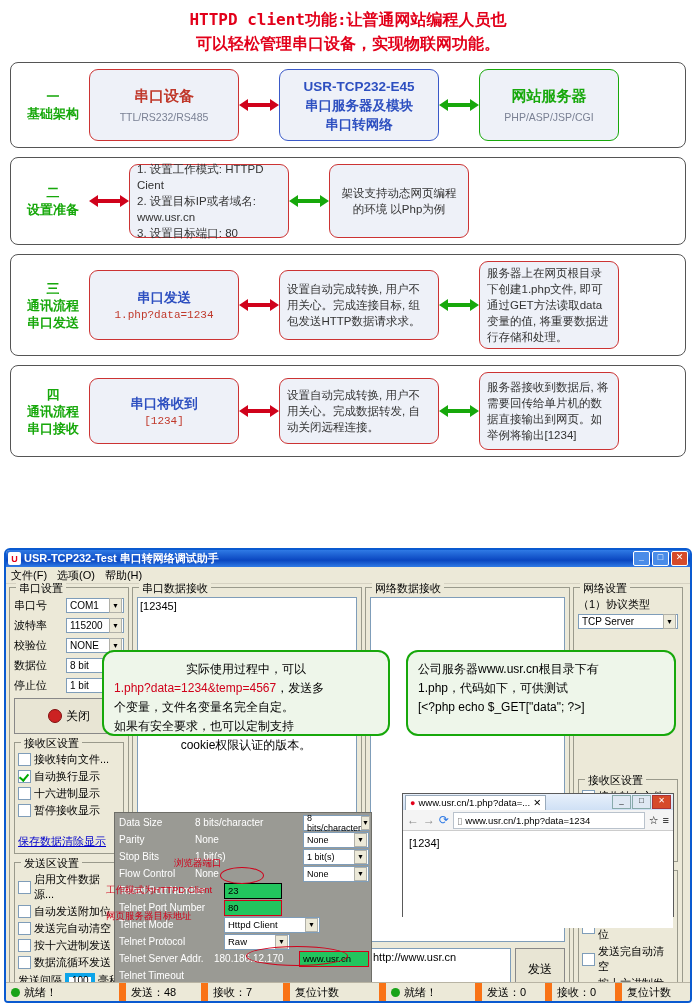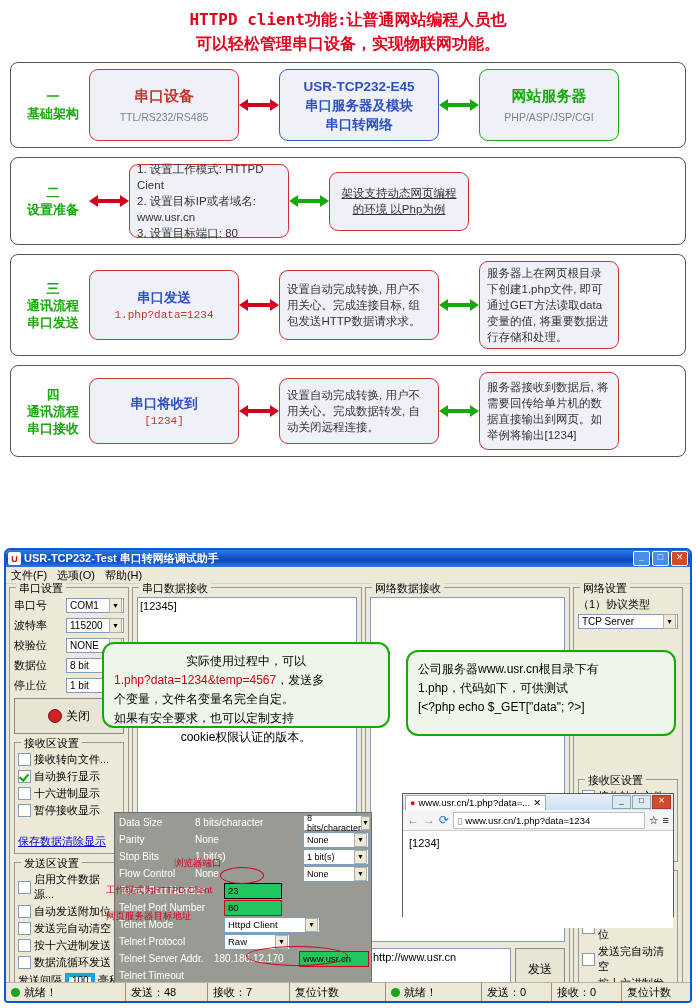--- a/index.html
+++ b/index.html
@@ -41,21 +41,21 @@
   .arrow{flex:0 0 40px;display:flex;align-items:center;justify-content:center;position:relative;height:100%;}
   .arrow svg{display:block;}
 
   
   .r1 .c1{width:150px;height:72px;}
   .r1 .c2{width:160px;height:72px;}
   .r1 .c3{width:140px;height:72px;}
 
   .r2 .c1{width:150px;height:74px;}
   .r2 .c2{width:160px;height:74px;}
-  .r2 .c3{width:140px;height:59px;text-decoration:underline;}
+  .r2 .c3{width:140px;height:74px;}
 
   .r3 .c1{width:150px;height:70px;}
   .r3 .c2{width:160px;height:70px;}
   .r3 .c3{width:140px;height:88px;}
 
   .r4 .c1{width:150px;height:66px;}
   .r4 .c2{width:160px;height:66px;}
   .r4 .c3{width:140px;height:78px;}
 
   
@@ -99,31 +99,31 @@
   .box{width:11px;height:11px;border:1px solid #7f9db9;background:#fff;display:inline-block;position:relative;flex:0 0 11px;}
   .box.on::after{content:"";position:absolute;left:2px;top:1px;width:4px;height:7px;border:solid #0a0;border-width:0 2px 2px 0;transform:rotate(40deg);}
   .linkrow{display:flex;font-size:11px;color:#0000cc;text-decoration:underline;margin-top:16px;}
 
   .bigbtn{border:1px solid #888;background:#e8e5d4;height:34px;display:flex;align-items:center;justify-content:center;gap:4px;font-size:12px;}
   .dot{width:12px;height:12px;border-radius:50%;background:#cc2222;border:1px solid #801010;}
 
   
   .statusbar{position:absolute;bottom:0;left:0;right:0;height:18px;background:#ece9d8;border-top:1px solid #b8b4a4;
      display:flex;align-items:center;font-size:11px;}
-  .statusbar .seg{border-right:1px solid #f97316;height:100%;display:flex;align-items:center;padding:0 5px;box-sizing:border-box;}
+  .statusbar .seg{border-right:7px solid #f97316;height:100%;display:flex;align-items:center;padding:0 5px;box-sizing:border-box;}
   .greendot{width:9px;height:9px;border-radius:50%;background:#19a319;margin-right:4px;display:inline-block;}
 
   
   .callout{
     position:absolute;border:2px solid #17a80b;border-radius:12px;background:#eef6ea;
     font-size:12px;line-height:19px;color:#000;padding:8px 10px;box-sizing:border-box;
   }
   .callout .red{color:#d0021b;}
   .callout .ttl{text-align:center;}
-  #callout1{left:96px;top:92px;width:288px;height:86px;}
+  #callout1{left:96px;top:100px;width:288px;height:86px;}
   #callout2{left:400px;top:100px;width:270px;height:86px;}
 
   
   .browser{
     position:absolute;left:396px;top:243px;width:272px;height:124px;border:1px solid #5a5a5a;background:#f0f0f0;
     box-sizing:border-box;font-size:11px;
   }
   .bwtitle{height:16px;background:linear-gradient(to bottom,#e8f0fb,#cfe0f5);display:flex;align-items:center;padding:0 2px;}
   .btab{background:#fff;border:1px solid #9ab;border-bottom:none;height:14px;display:flex;align-items:center;padding:0 4px;gap:3px;font-size:9.5px;max-width:150px;overflow:hidden;white-space:nowrap;}
   .bw-btns{margin-left:auto;display:flex;gap:1px;}

